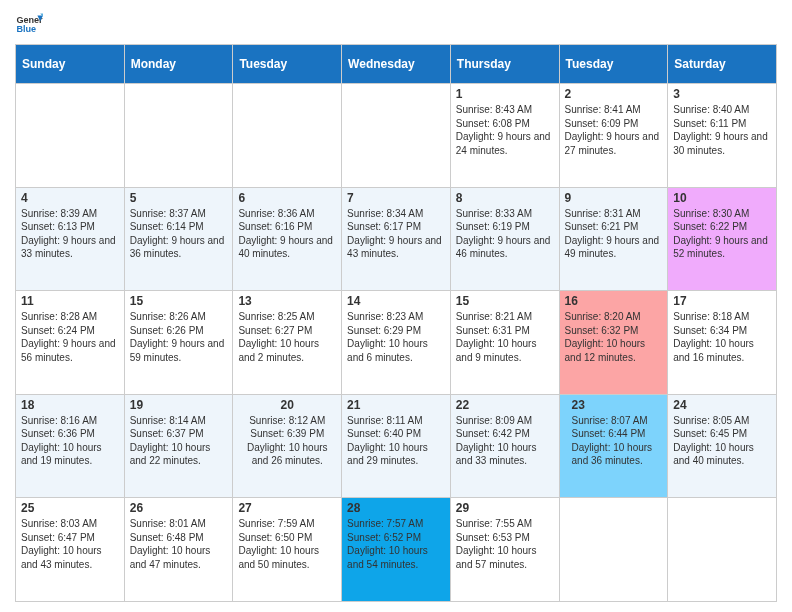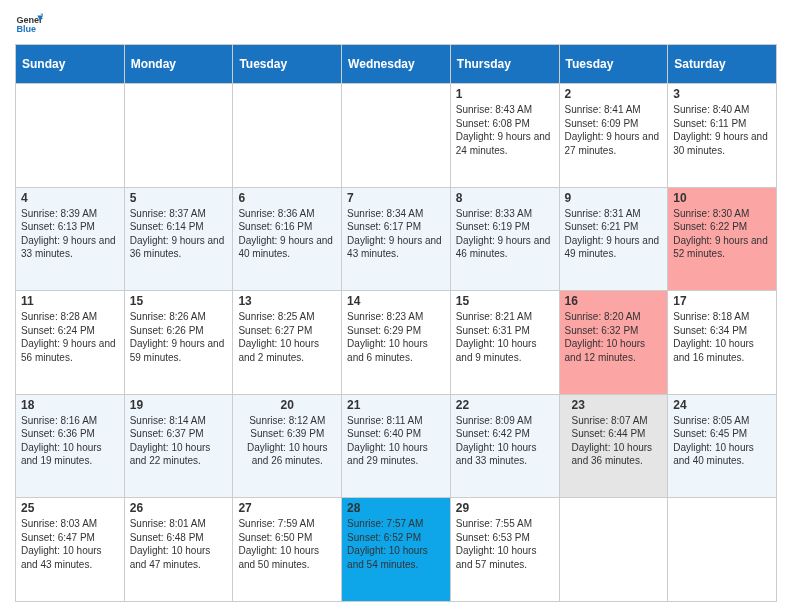--- a/index.html
+++ b/index.html
@@ -178,21 +178,21 @@
             <div class="cell-text">Sunrise: 8:33 AM
 Sunset: 6:19 PM
 Daylight: 9 hours and 46 minutes.</div>
           </td>
           <td style="background-color: rgb(238, 245, 251);">
             <span class="day-num">9</span>
             <div class="cell-text">Sunrise: 8:31 AM
 Sunset: 6:21 PM
 Daylight: 9 hours and 49 minutes.</div>
           </td>
-          <td style="background-color: #fca5a5;">
+          <td style="background-color: #f0abfc;">
             <span class="day-num">10</span>
             <div class="cell-text">Sunrise: 8:30 AM
 Sunset: 6:22 PM
 Daylight: 9 hours and 52 minutes.</div>
           </td>
         </tr>
         <tr>
           <td style="background-color: rgb(255, 255, 255);">
             <span class="day-num">11</span>
             <div class="cell-text">Sunrise: 8:28 AM
@@ -260,21 +260,21 @@
             <div class="cell-text">Sunrise: 8:11 AM
 Sunset: 6:40 PM
 Daylight: 10 hours and 29 minutes.</div>
           </td>
           <td style="background-color: rgb(238, 245, 251);">
             <span class="day-num">22</span>
             <div class="cell-text">Sunrise: 8:09 AM
 Sunset: 6:42 PM
 Daylight: 10 hours and 33 minutes.</div>
           </td>
-          <td style="background-color: #e5e5e5; padding-left: 12px;">
+          <td style="background-color: #7dd3fc; padding-left: 12px;">
             <span class="day-num">23</span>
             <div class="cell-text">Sunrise: 8:07 AM
 Sunset: 6:44 PM
 Daylight: 10 hours and 36 minutes.</div>
           </td>
           <td style="background-color: rgb(238, 245, 251);">
             <span class="day-num">24</span>
             <div class="cell-text">Sunrise: 8:05 AM
 Sunset: 6:45 PM
 Daylight: 10 hours and 40 minutes.</div>

